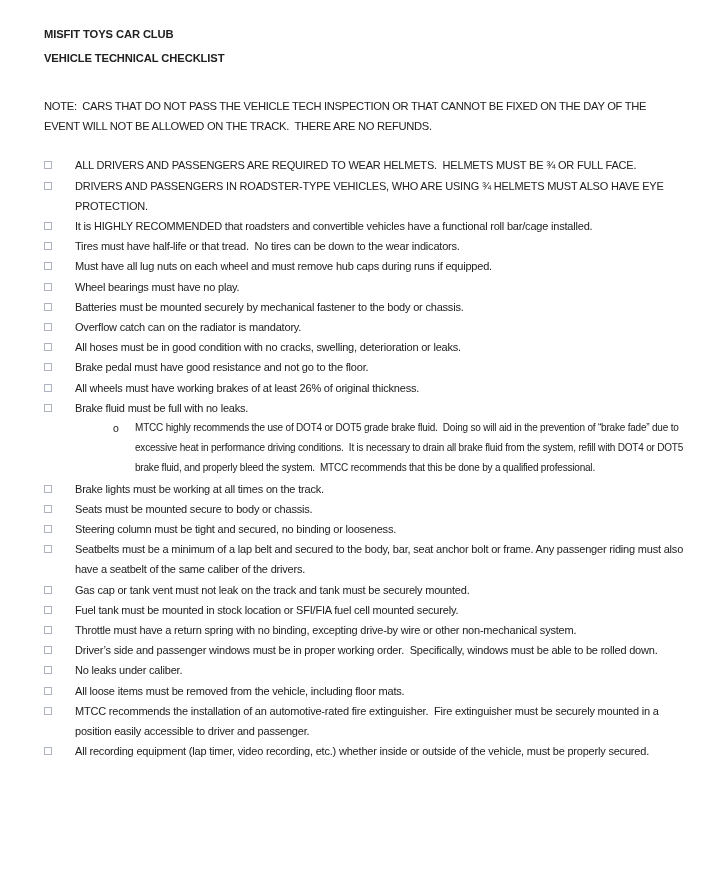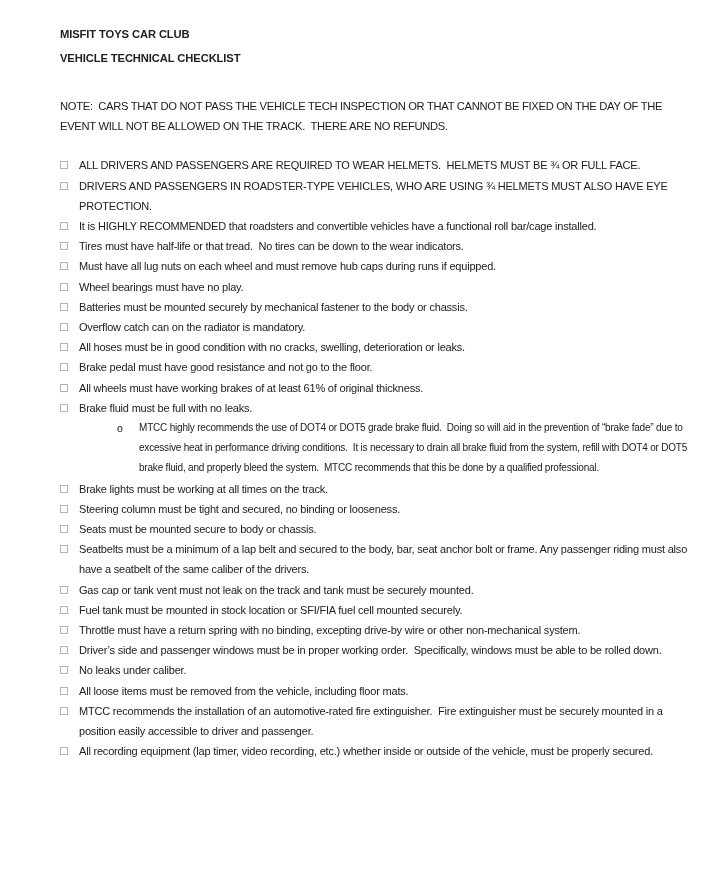--- a/index.html
+++ b/index.html
@@ -17,21 +17,20 @@
     height: 873px;
     background: var(--page-background);
     font-family: "Liberation Sans", sans-serif;
     color: var(--text);
     overflow: hidden;
   }
   .page {
     width: 612px;
     height: 873px;
     padding: 27px 40px 0 44px;
-    margin-left: 16px;
   }
   .doc-header h1, .doc-header h2 {
     font-size: 11.2px;
     font-weight: bold;
     line-height: 14px;
     letter-spacing: -0.1px;
     margin: 0 0 9.5px 0;
     white-space: pre-wrap;
   }
   .note {
@@ -44,20 +43,21 @@
     white-space: pre-wrap;
   }
   ul.checklist {
     list-style: none;
     margin: 19px 0 0 0;
     padding: 0;
   }
   li.item {
     display: flex;
     align-items: flex-start;
+    gap: 12px;
   }
   .checkbox {
     flex: 0 0 auto;
     width: 8px;
     height: 8px;
     border: 1px solid var(--checkbox-border);
     margin: 6px 11px 0 0;
     background: transparent;
   }
   .item-body {
@@ -184,21 +184,21 @@
     <span class="checkbox"></span>
     <div class="item-body">
       <span class="item-text">Brake pedal must have good resistance and not go to the floor.</span>
 
     </div>
   </li>
 
   <li class="item">
     <span class="checkbox"></span>
     <div class="item-body">
-      <span class="item-text">All wheels must have working brakes of at least 61% of original thickness.</span>
+      <span class="item-text">All wheels must have working brakes of at least 26% of original thickness.</span>
 
     </div>
   </li>
 
   <li class="item">
     <span class="checkbox"></span>
     <div class="item-body">
       <span class="item-text">Brake fluid must be full with no leaks.</span>
       <ul class="sublist">
   <li class="subitem">
@@ -214,29 +214,29 @@
     <div class="item-body">
       <span class="item-text">Brake lights must be working at all times on the track.</span>
 
     </div>
   </li>
 
 
   <li class="item">
     <span class="checkbox"></span>
     <div class="item-body">
+      <span class="item-text">Seats must be mounted secure to body or chassis.</span>
+
+    </div>
+  </li>
+
+  <li class="item">
+    <span class="checkbox"></span>
+    <div class="item-body">
       <span class="item-text">Steering column must be tight and secured, no binding or looseness.</span>
-
-    </div>
-  </li>
-
-  <li class="item">
-    <span class="checkbox"></span>
-    <div class="item-body">
-      <span class="item-text">Seats must be mounted secure to body or chassis.</span>
 
     </div>
   </li>
 
   <li class="item">
     <span class="checkbox"></span>
     <div class="item-body">
       <span class="item-text">Seatbelts must be a minimum of a lap belt and secured to the body, bar, seat anchor bolt or frame. Any passenger riding must also have a seatbelt of the same caliber of the drivers.</span>
 
     </div>

